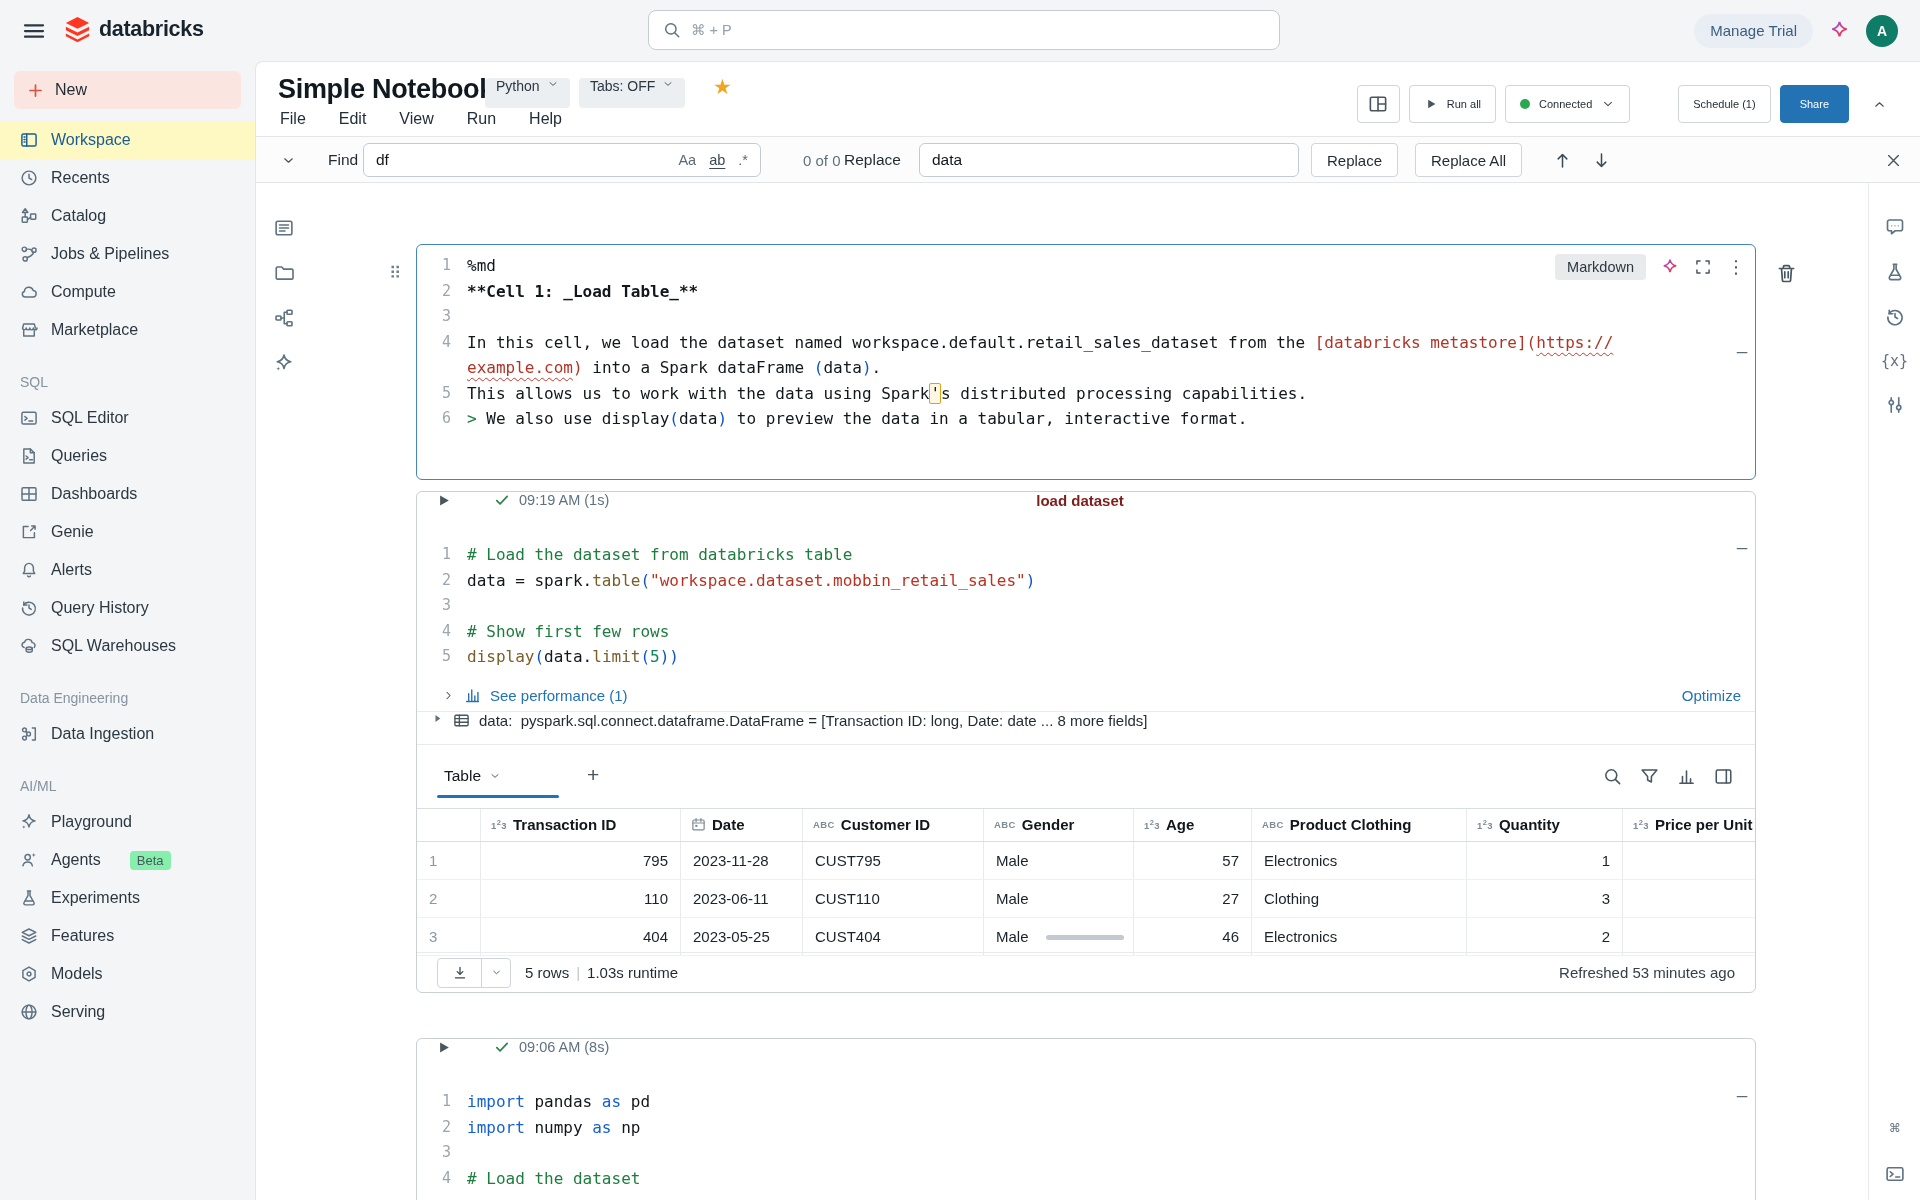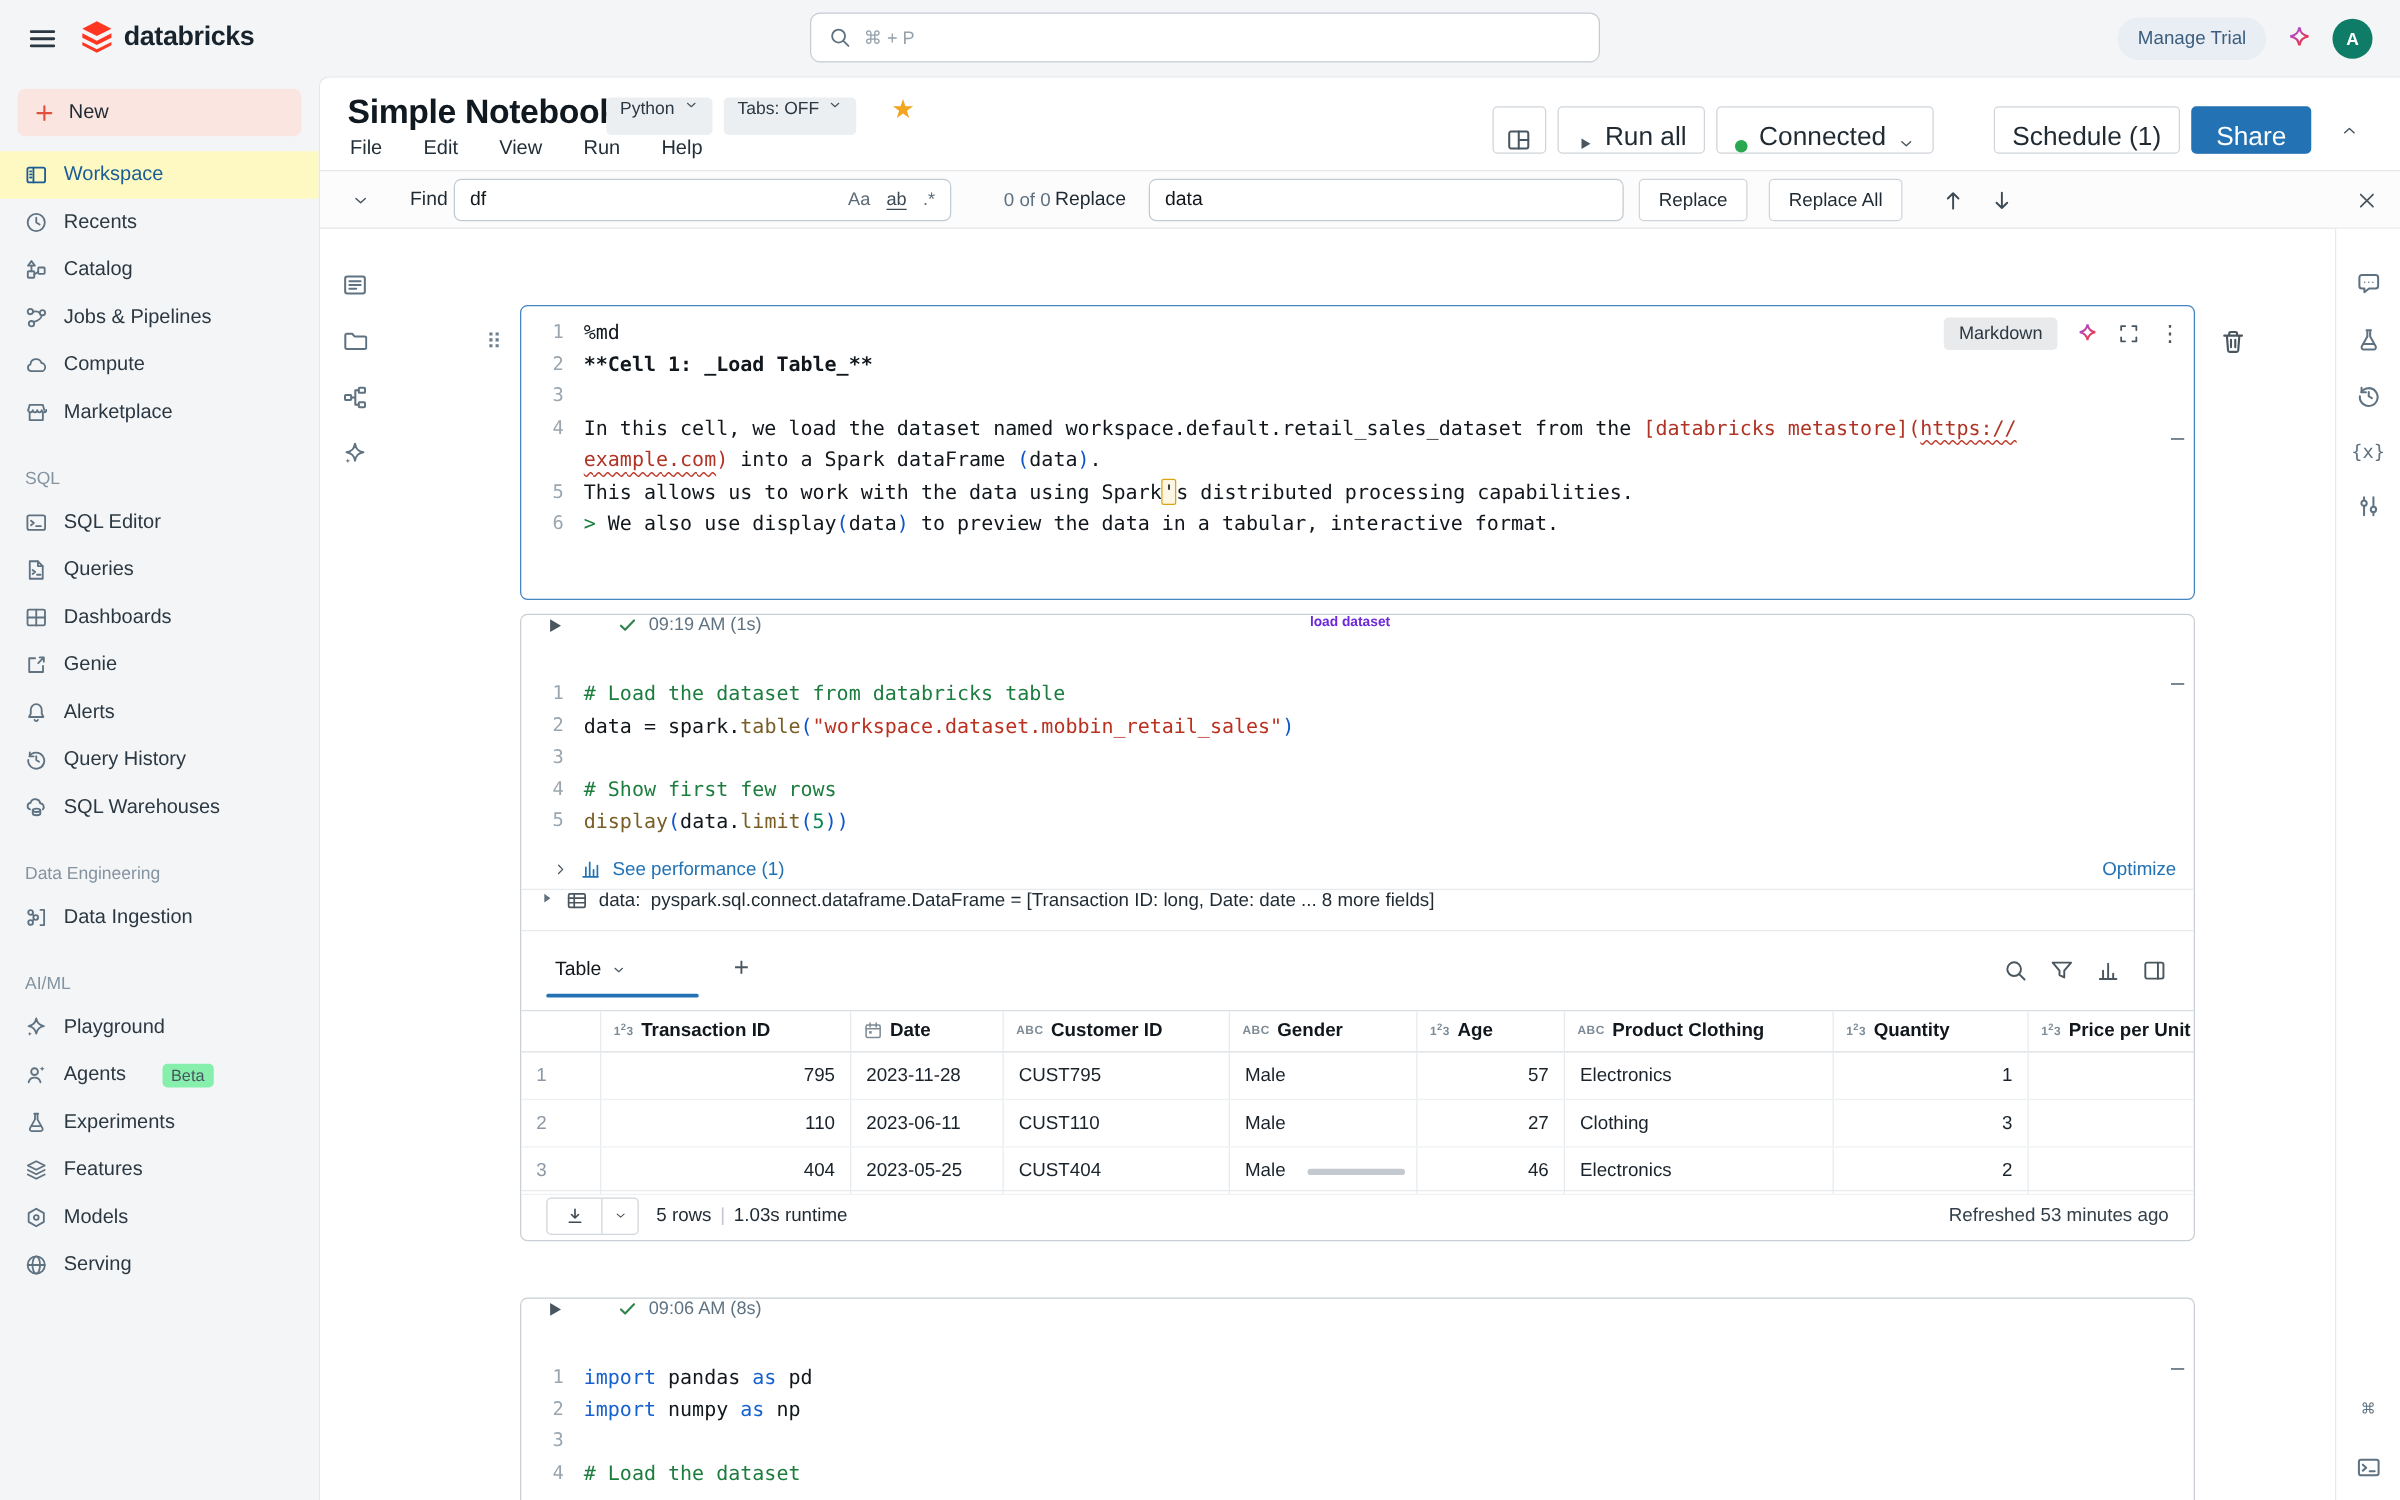--- a/index.html
+++ b/index.html
@@ -40,21 +40,21 @@
   
   .nb-title{position:absolute;left:22px;top:12px;font-size:27px;font-weight:700;letter-spacing:-.3px;color:#101820}
   .pill{position:absolute;top:16px;height:30px;background:#eceff1;border-radius:4px;display:flex;align-items:flex-start;gap:7px;padding:0 11px;font-size:14px;color:#2b3842;cursor:pointer}
   .pill .ic{width:12px;height:12px;color:#49565f}
   .pill-python{left:229px}
   .pill-tabs{left:323px}
   .star{position:absolute;left:457px;top:13px;font-size:21px;color:#f2a51f;cursor:pointer}
   .nb-menu{position:absolute;left:24px;top:48px;display:flex;gap:33px;font-size:16px;color:#222e38}
   .nb-menu span{cursor:pointer}
   .header-actions{position:absolute;top:23px;right:26px;display:flex;align-items:center;gap:9px}
-  .btn{height:38px;border:1px solid #cfd5da;border-radius:4px;background:#fff;display:inline-flex;align-items:flex-end;gap:9px;padding:0 14px;font-size:21px;color:#1f2a33;cursor:pointer}
+  .btn{height:38px;border:1px solid #cfd5da;border-radius:4px;background:#fff;display:inline-flex;align-items:center;gap:9px;padding:0 14px;font-size:11px;color:#1f2a33;cursor:pointer}
   .btn .ic{width:14px;height:14px;color:#49565f}
   .btn-icon-only{width:43px;justify-content:center;padding:0}
   .btn-icon-only .ic{width:20px;height:20px}
   .dot{width:10px;height:10px;border-radius:50%;background:#2aa84f}
   .btn-share{background:#2272b4;border-color:#2272b4;color:#fff;font-weight:500;padding:0 19px}
   .collapse-caret{width:30px;height:38px;display:flex;align-items:center;justify-content:center;color:#49565f;cursor:pointer;margin-left:6px}
   .collapse-caret .ic{width:15px;height:15px}
   .spacer30{width:30px}
 
   
@@ -114,21 +114,21 @@
   .md-badge{background:#e8eaec;border-radius:4px;padding:5px 12px;font-size:14.5px;color:#2b3842;cursor:pointer}
   .cell-toolbar .ic{width:18px;height:18px;color:#49565f;cursor:pointer}
   .kebab{font-size:18px;color:#49565f;letter-spacing:0;cursor:pointer;line-height:1}
   .minus{position:absolute;right:5px;width:16px;text-align:center;color:#5a6a76;font-size:19px;line-height:1;cursor:pointer}
   .trash-out{position:absolute;right:-42px;top:18px;width:21px;height:21px;color:#49565f;cursor:pointer}
 
   .cell-run-head{position:relative;height:48px;display:flex;align-items:flex-start;padding:0 18px}
   .cell-run-head .play{width:17px;height:17px;cursor:pointer}
   .cell-run-head .chk{width:16px;height:16px;color:#2e844a;margin-left:42px}
   .run-time{font-size:14.5px;color:#5f7281;margin-left:9px}
-  .run-title{position:absolute;left:0;right:12px;text-align:center;font-size:11px;font-weight:600;color:#6d28d9}
+  .run-title{position:absolute;left:0;right:12px;text-align:center;font-size:15px;font-weight:600;color:#7f1d1d}
 
   .perf-row{height:32px;display:flex;align-items:center;padding:0 14px 0 25px;gap:9px;border-bottom:1px solid #e8ebed}
   .perf-row .chev{width:13px;height:13px;color:#49565f;cursor:pointer}
   .perf-row .ic.bars{width:17px;height:17px;color:#2272b4}
   .link-blue{color:#2272b4;font-size:15px;cursor:pointer}
   .perf-spacer{flex:1}
   .df-row{height:33px;display:flex;padding:0 14px;gap:9px;border-bottom:1px solid #e8ebed}
   .df-row .tri{width:13px;height:13px}
   .df-row .ic.grid{width:17px;height:17px;color:#49565f}
   .df-text{font-size:15px;color:#1f2a33;white-space:pre}

